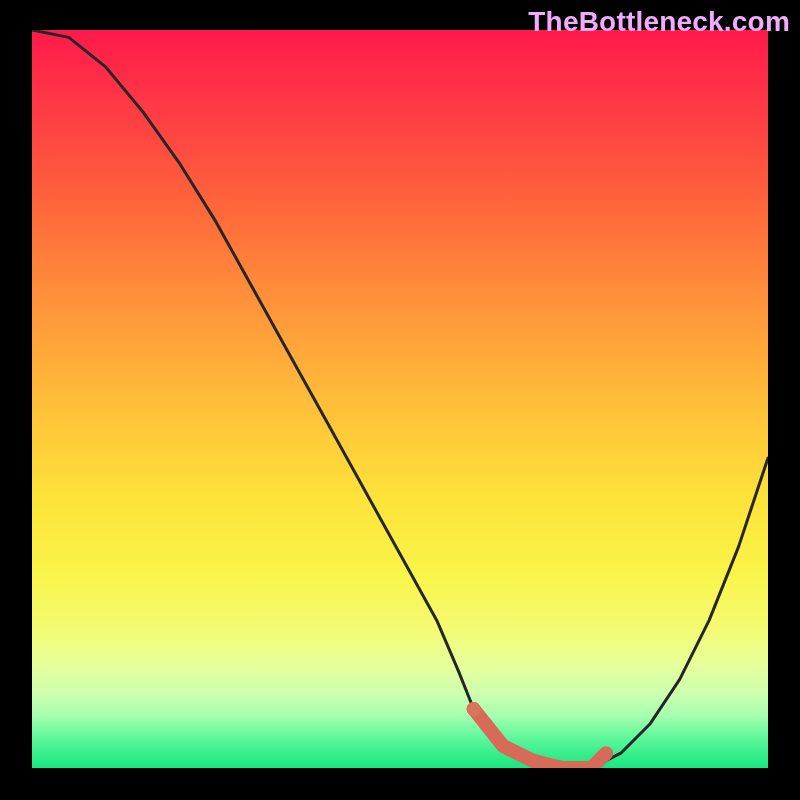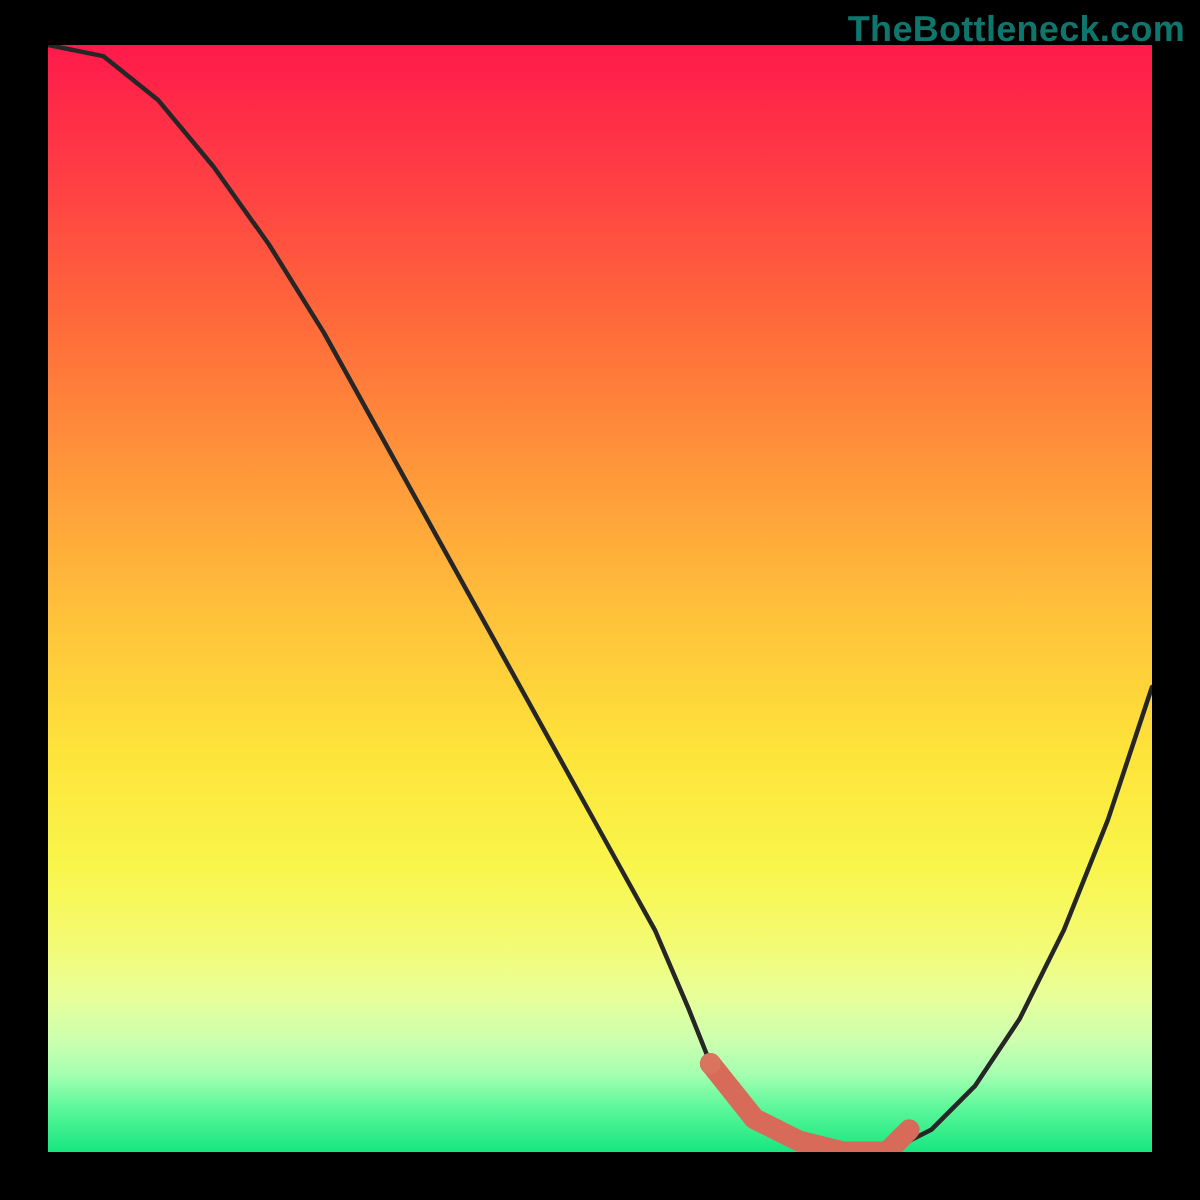--- a/index.html
+++ b/index.html
@@ -14,22 +14,22 @@
   .frame {
     position: relative;
     width: 800px;
     height: 800px;
     background: #000;
   }
   .watermark {
     position: absolute;
     top: 6px;
     right: 10px;
-    color: #0f766e;
-    font-size: 24px;
+    color: #f0abfc;
+    font-size: 28px;
     font-weight: 600;
     letter-spacing: 0.2px;
     z-index: 5;
   }
   .plot-area {
     position: absolute;
     left: 32px;
     top: 30px;
     width: 736px;
     height: 738px;

